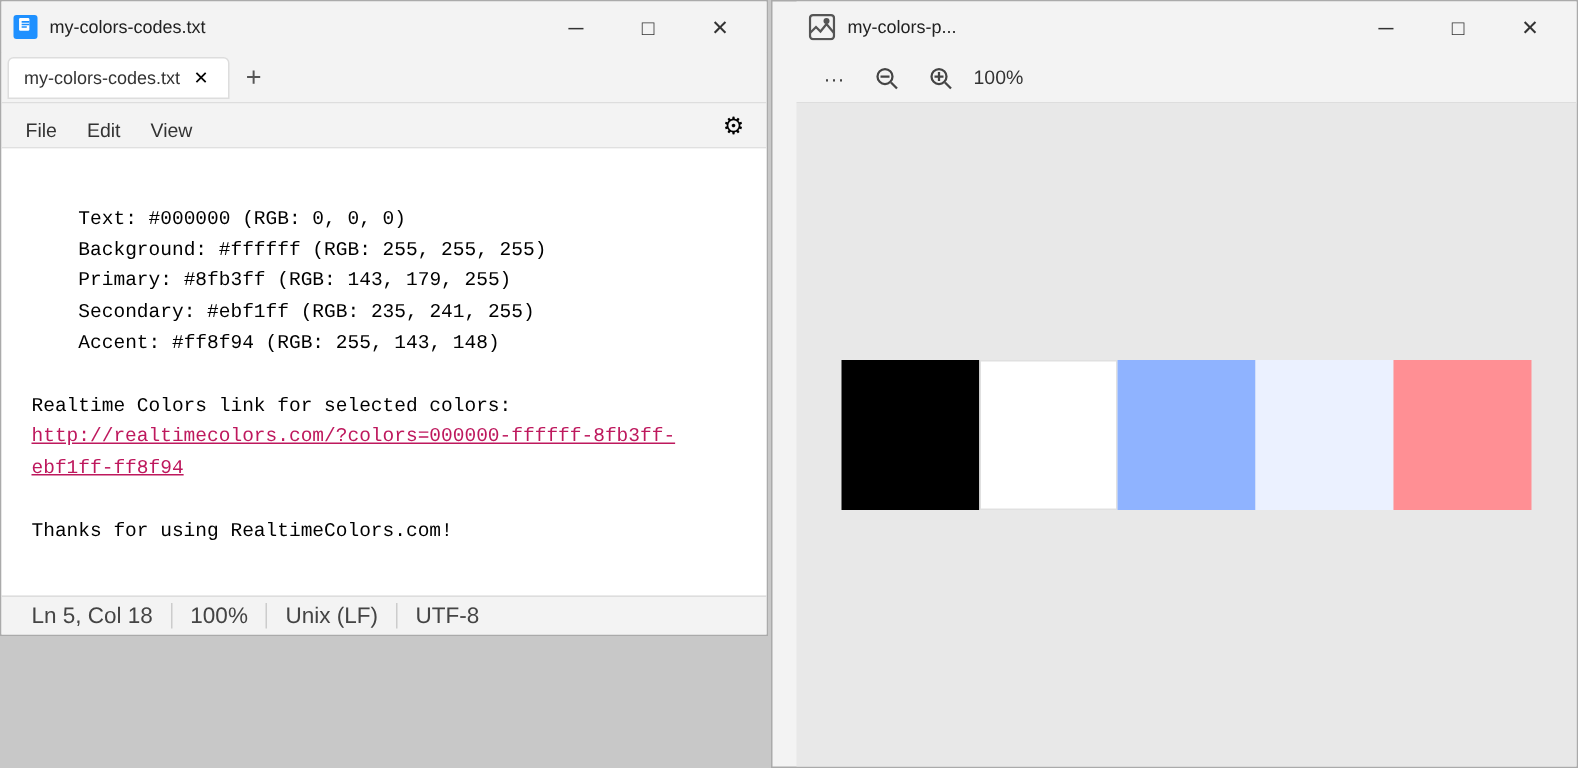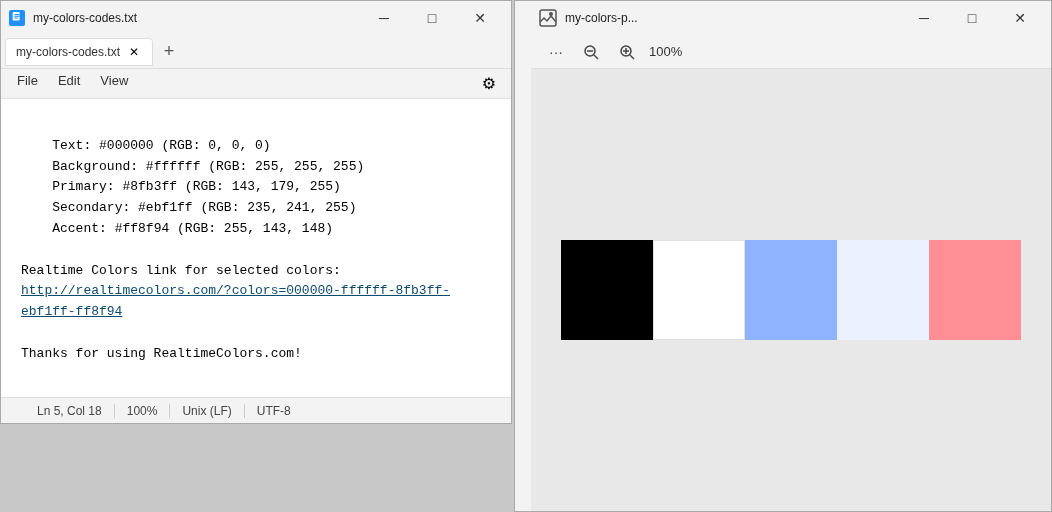--- a/index.html
+++ b/index.html
@@ -118,21 +118,21 @@
       display: flex;
       align-items: center;
       justify-content: center;
       border-radius: 4px;
     }
 
     .menu-bar {
       height: 30px;
       background: #f3f3f3;
       display: flex;
-      align-items: flex-start;
+      align-items: flex-end;
       padding: 0 8px;
       gap: 4px;
       border-bottom: 1px solid #e0e0e0;
     }
 
     .menu-item {
       padding: 4px 8px;
       font-size: 13px;
       color: #333;
       cursor: pointer;
@@ -156,33 +156,33 @@
       background: white;
       padding: 16px 20px;
       font-family: 'Courier New', Consolas, monospace;
       font-size: 13px;
       color: #000;
       overflow: auto;
       line-height: 1.6;
     }
 
     .link-text {
-      color: #0c4a6e;
+      color: #be185d;
       text-decoration: underline;
     }
 
     .status-bar {
       height: 26px;
       background: #f3f3f3;
       border-top: 1px solid #ddd;
       display: flex;
       align-items: center;
-      padding: 0 24px;
+      padding: 0 8px;
       gap: 0;
-      font-size: 12px;
+      font-size: 15px;
       color: #444;
     }
 
     .status-section {
       padding: 0 12px;
       border-right: 1px solid #ccc;
     }
 
     .status-section:last-child { border-right: none; }
 

